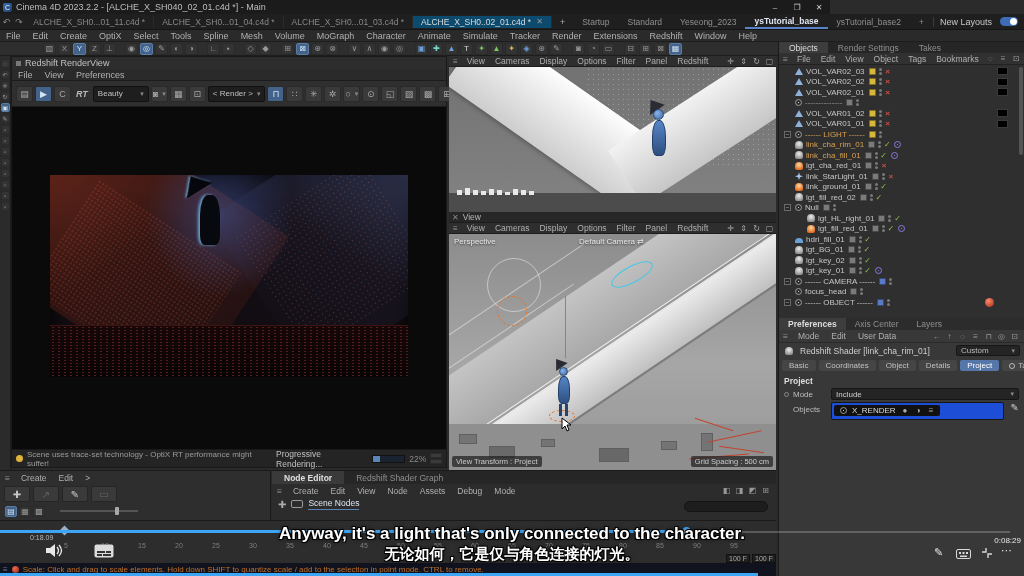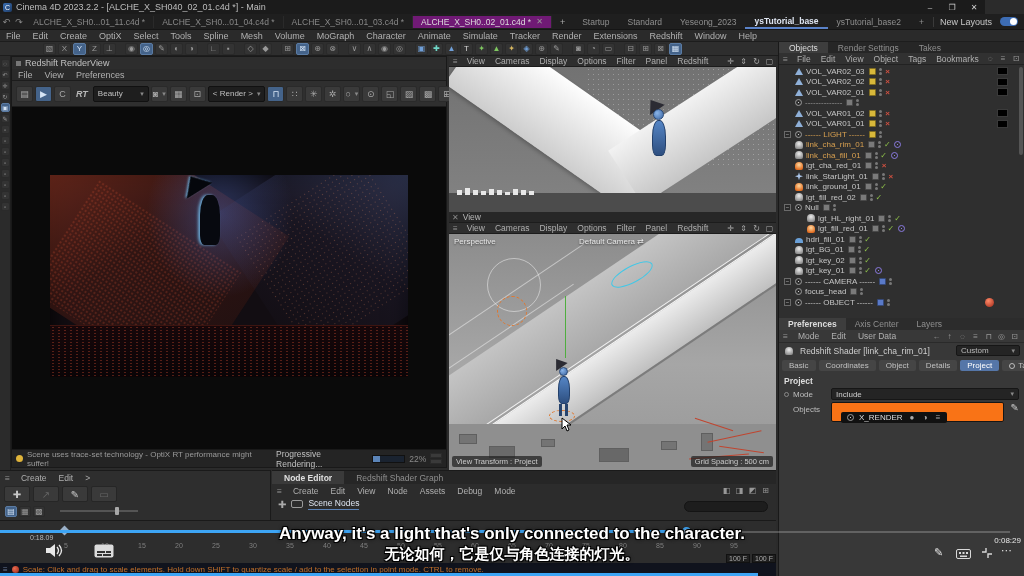--- a/index.html
+++ b/index.html
@@ -5,29 +5,29 @@
 *{margin:0;padding:0;box-sizing:border-box}
 html,body{background:#000}
 #app{position:relative;width:1024px;height:576px;background:#2b2b2b;font-family:"Liberation Sans","DejaVu Sans",sans-serif;font-size:9px;color:#b8b8b8;overflow:hidden}
 .ab{position:absolute}
 .fl{display:flex;align-items:center}
 .mn{padding:0 6px;color:#b0b0b0;white-space:nowrap;cursor:default}
 .gap{width:7px;flex:none}
 .ic{width:13px;height:12px;margin:1px;flex:none;display:flex;align-items:center;justify-content:center;color:#989898;font-size:8px;border-radius:2px;background:#333;border:1px solid #2a2a2a}
 .ic.on{background:#44638a;color:#d5e4f5;border-color:#5a7ba3}
 
-#titlebar{left:0;top:0;width:985px;height:14px;background:#1b1b1b;color:#bdbdbd;font-size:9px}
+#titlebar{left:0;top:0;width:830px;height:14px;background:#1b1b1b;color:#bdbdbd;font-size:9px}
 #appicon{width:9px;height:9px;margin:0 4px 0 3px;background:linear-gradient(135deg,#3a6fb5,#1e3c66);color:#fff;font-size:7px;display:flex;align-items:center;justify-content:center;border-radius:2px}
 #wctrl{margin-left:auto;display:flex}
 #wctrl div{width:22px;text-align:center;color:#cfcfcf;font-size:8px}
 
 #tabsrow{left:0;top:14px;width:1024px;height:16px;background:#1f1f1f;border-bottom:1px solid #151515}
 #tabsrow .hist{width:14px;text-align:center;color:#8a8a8a;font-size:9px}
 .dtab{padding:1px 8px;color:#888;font-size:8.5px;border-right:1px solid #2a2a2a;white-space:nowrap;display:flex;align-items:center;gap:5px}
-.dtab.on{background:#701a75;color:#ddd}
+.dtab.on{background:#0c4a6e;color:#ddd}
 .dtab .x{color:#999;font-size:8px}
 .addtab{padding:0 8px;color:#aaa}
 #laytabs{margin-left:auto;display:flex;align-items:center}
 .ltab{padding:1px 9px;color:#8f8f8f;font-size:8.5px;white-space:nowrap}
 .ltab.on{color:#dfe6f2;font-weight:bold;border-bottom:2px solid #5a82c8}
 #nlayout{color:#c8c8c8;font-style:normal;padding:0 6px;border-left:1px solid #3a3a3a;white-space:nowrap}
 #toggle{width:18px;height:9px;background:#3d6db5;border-radius:5px;position:relative;margin:0 6px 0 2px}
 #toggle i{position:absolute;right:1px;top:1px;width:7px;height:7px;background:#fff;border-radius:50%}
 
 #menubar{left:0;top:30px;width:1024px;height:12px;background:#2a2a2a;border-bottom:1px solid #1d1d1d}
@@ -148,21 +148,21 @@
 #attr-preset{margin-left:auto;width:64px;height:11px;background:#242424;border:1px solid #161616;border-radius:2px;display:flex;align-items:center;justify-content:space-between;padding:0 4px;font-size:8px;color:#bbb}
 #sectabs{padding:2px 3px;gap:3px;flex-wrap:nowrap}
 #sectabs .stab{padding:1px 7px;background:#454545;border-radius:2px;color:#c0c0c0;font-size:8px;white-space:nowrap;display:flex;align-items:center;gap:3px}
 #sectabs .stab.on{background:#5576a8;color:#fff}
 #sectabs .tic{width:6px;height:6px;border:1px solid #bbb;border-radius:50%;position:relative}
 #proj-head{padding:3px 5px 1px;font-size:8.5px;font-weight:bold;color:#ddd}
 .arow{display:flex;align-items:center;padding:1px 5px;gap:4px}
 .adot{width:5px;height:5px;border:1px solid #888;border-radius:50%;flex:none}
 .albl{width:34px;font-size:8px;color:#bdbdbd;flex:none}
 .asel{flex:1;height:12px;background:#242424;border:1px solid #161616;border-radius:2px;display:flex;align-items:center;justify-content:space-between;padding:0 4px;font-size:8px;color:#ccc}
-#objwell{flex:1;height:18px;background:#f97316;border:1px solid #161616;border-radius:2px;padding:9px;display:flex;align-items:flex-start}
+#objwell{flex:1;height:18px;background:#1d4ed8;border:1px solid #161616;border-radius:2px;padding:2px;display:flex;align-items:flex-start}
 #xrchip{display:flex;align-items:center;gap:3px;background:#111;padding:1px 4px;border-radius:2px;color:#ddd;font-size:8px}
 #xrchip .glyphs{color:#aaa;font-size:8px;letter-spacing:3px;margin-left:4px}
 #attr-pencil{color:#c8c8c8;font-size:10px;margin-left:3px}
 
 #minipanel{left:0;top:470px;width:271px;height:50px;background:#2e2e2e;border-top:1px solid #1a1a1a;border-right:1px solid #1a1a1a}
 #mp-head{height:13px;font-size:8.5px}
 #mp-head .ham{padding:0 5px;color:#999}
 #mp-tools{height:20px;padding-left:4px;gap:3px}
 .mpbtn{width:26px;height:16px;background:#3a3a3a;border:1px solid #262626;border-radius:2px;display:flex;align-items:center;justify-content:center;color:#c8c8c8;font-size:10px}
 .mpbtn.dim{color:#666}

